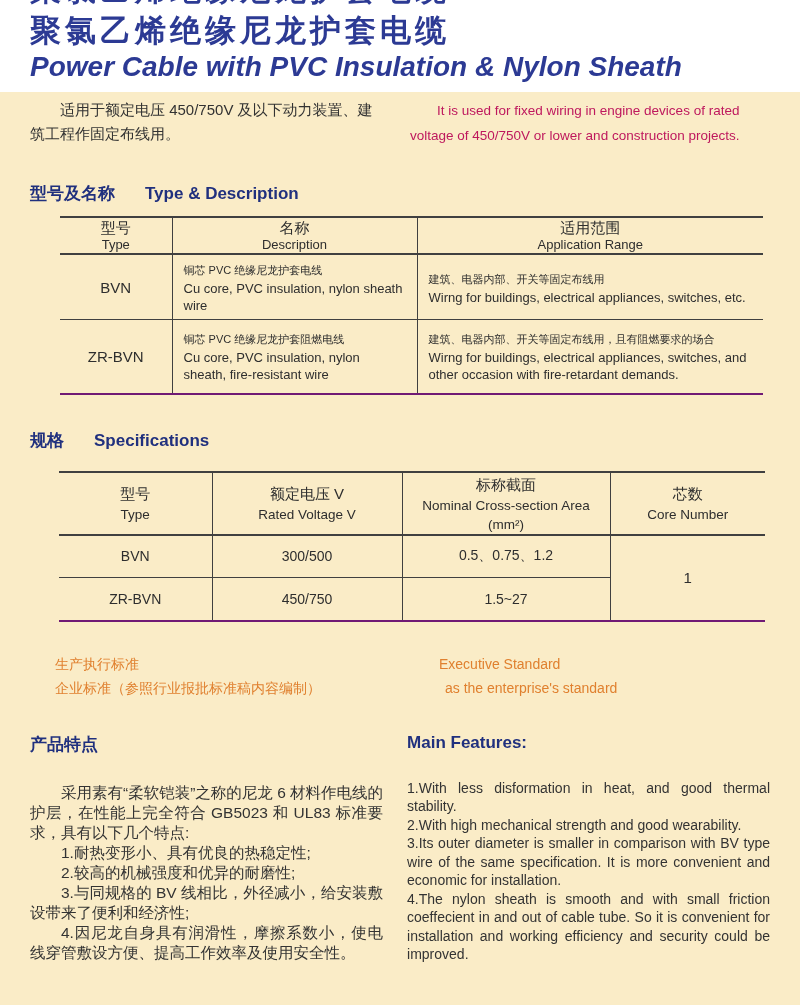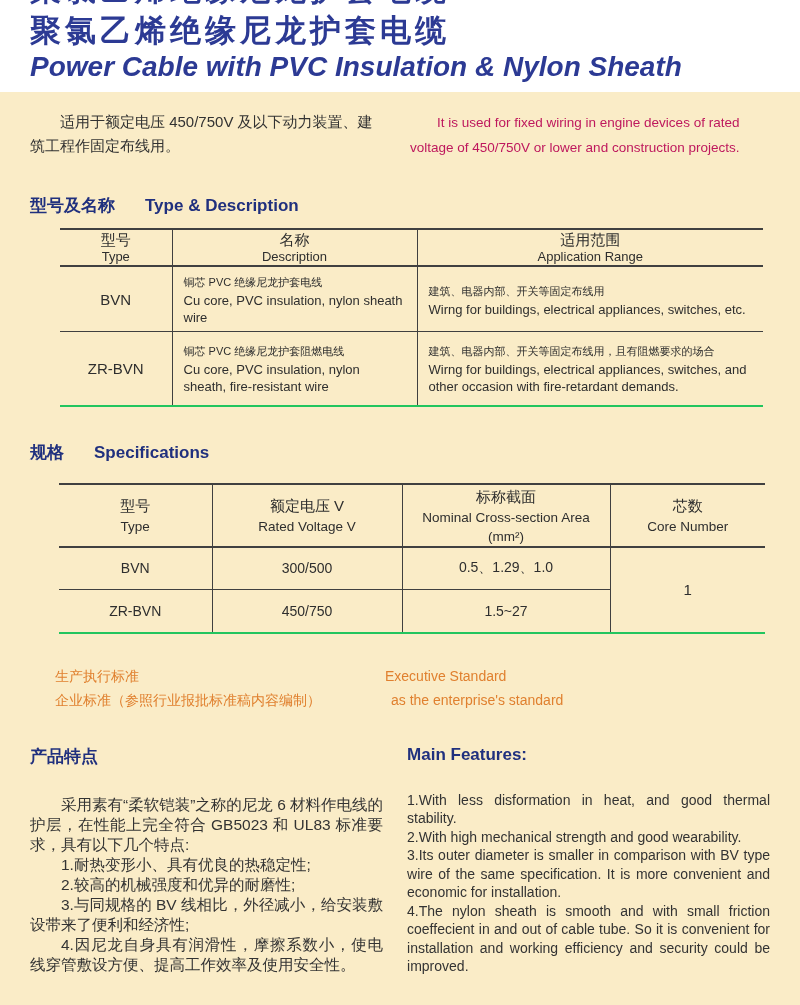--- a/index.html
+++ b/index.html
@@ -22,31 +22,31 @@
   .masthead { height:83px; padding:3px 0 0 30px; background:#ffffff; }
   .title-zh {
     font-size:31px; font-weight:bold; letter-spacing:4px;
     color:#2c3a94; line-height:37px; white-space:nowrap;
   }
   .title-en {
     font-size:28px; font-weight:bold; font-style:italic;
     color:#2c3a94; line-height:31px; margin-top:2px; white-space:nowrap;
   }
 
-  .sheet { background:#faecc7; height:913px; padding:18px 30px 0 30px; }
+  .sheet { background:#faecc7; height:913px; padding:6px 30px 0 30px; }
 
   .cols { display:flex; }
 
   .intro-zh { width:352px; font-size:15px; line-height:24px; text-indent:2em; color:#323232; }
   .intro-en { margin-left:28px; width:360px; font-size:13.5px; line-height:25px; text-indent:2em; color:#be185d; }
 
   .sec-head { margin-top:34px; font-size:17px; font-weight:bold; color:#20307e; }
   .sec-head .gap { margin-left:30px; }
 
-  table { border-collapse:collapse; border-top:2px solid #404040; border-bottom:2px solid #22c55e; color:#2e2e2e; }
+  table { border-collapse:collapse; border-top:2px solid #404040; border-bottom:2px solid #701a75; color:#2e2e2e; }
   th, td { border-left:1px solid #404040; vertical-align:middle; }
   th:first-child, td:first-child { border-left:none; }
   thead tr { border-bottom:2px solid #404040; }
 
   .t1 { margin:11px 0 0 30px; width:703px; table-layout:fixed; }
   .t1 thead th { height:37px; text-align:center; font-weight:normal; }
   .t1 .hz { display:block; font-size:15px; line-height:18px; }
   .t1 .he { display:block; font-size:13px; line-height:16px; }
   .t1 td.type-cell { text-align:center; font-size:15px; }
   .t1 td.text-cell { padding:5px 11px; }
@@ -59,21 +59,21 @@
   .t2 { margin:19px 0 0 29px; width:706px; table-layout:fixed; }
   .t2 thead th { height:47px; text-align:center; font-weight:normal; }
   .t2 .hz { display:block; font-size:15px; line-height:23px; }
   .t2 .he { display:block; font-size:13.5px; line-height:19px; }
   .t2 td { text-align:center; font-size:14px; height:43px; }
   .t2 tr.r1 td.sep { border-bottom:1px solid #404040; }
   .t2 td.core-cell { font-size:15px; }
 
   .standard { margin-top:30px; font-size:14px; line-height:24px; color:#e0802f; }
   .standard .std-zh { margin-left:25px; width:330px; }
-  .standard .std-en { }
+  .standard .std-en { margin-left:54px; }
   .standard .std-en p:last-child { padding-left:6px; }
 
   .features { margin-top:33px; color:#333333; }
   .features h4 { font-size:17px; font-weight:bold; color:#20307e; }
   .zh-col { width:356px; }
   .zh-col h4 { margin-bottom:27px; }
   .zh-col p { font-size:15.5px; line-height:20px; text-indent:2em; text-align:justify; }
   .en-col { margin-left:24px; width:366px; }
   .en-col h4 { margin-bottom:26px; }
   .en-col p { font-size:14px; line-height:18.5px; text-align:justify; }
@@ -179,21 +179,21 @@
           <th>
             <span class="hz">芯数</span>
             <span class="he">Core Number</span>
           </th>
         </tr>
       </thead>
       <tbody>
         <tr class="r1">
           <td class="sep">BVN</td>
           <td class="sep">300/500</td>
-          <td class="sep">0.5、1.29、1.0</td>
+          <td class="sep">0.5、0.75、1.2</td>
           <td class="core-cell" rowspan="2">1</td>
         </tr>
         <tr class="r2">
           <td>ZR-BVN</td>
           <td>450/750</td>
           <td>1.5~27</td>
         </tr>
       </tbody>
     </table>
 

